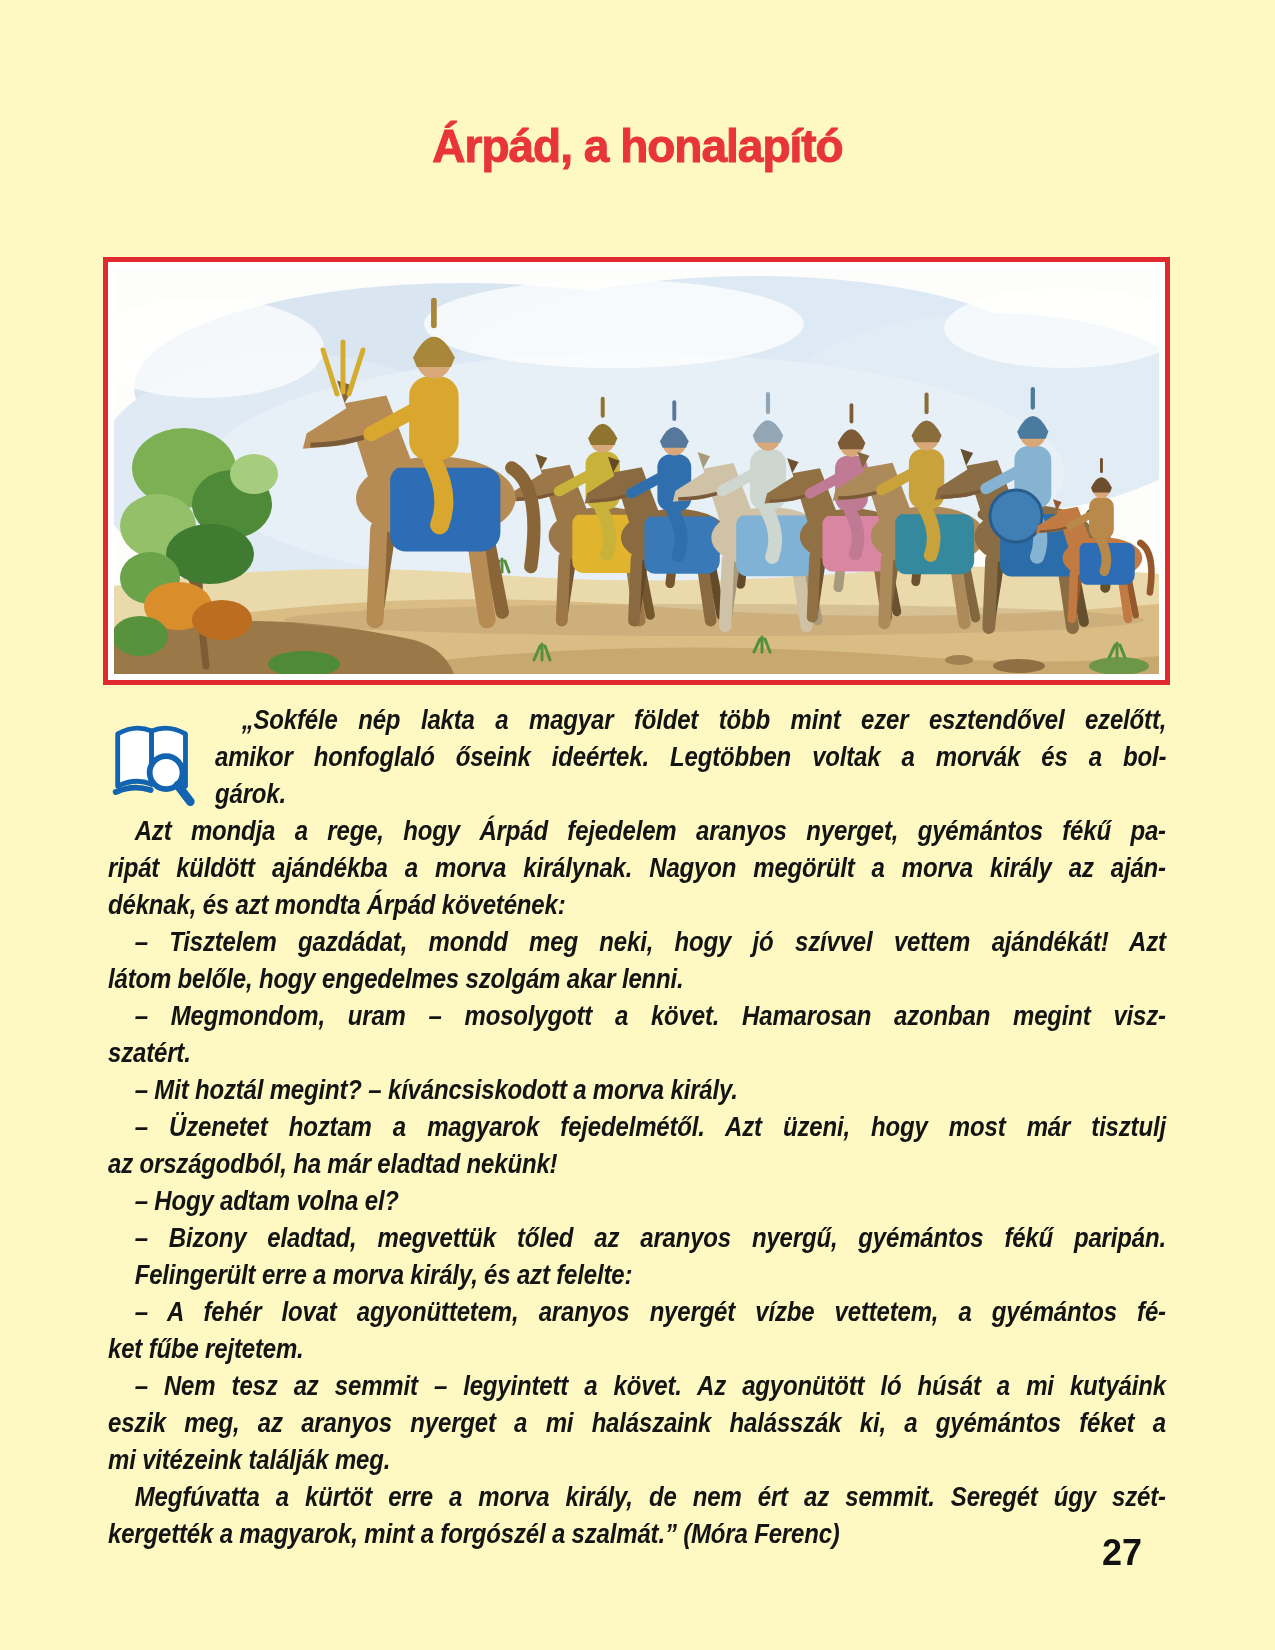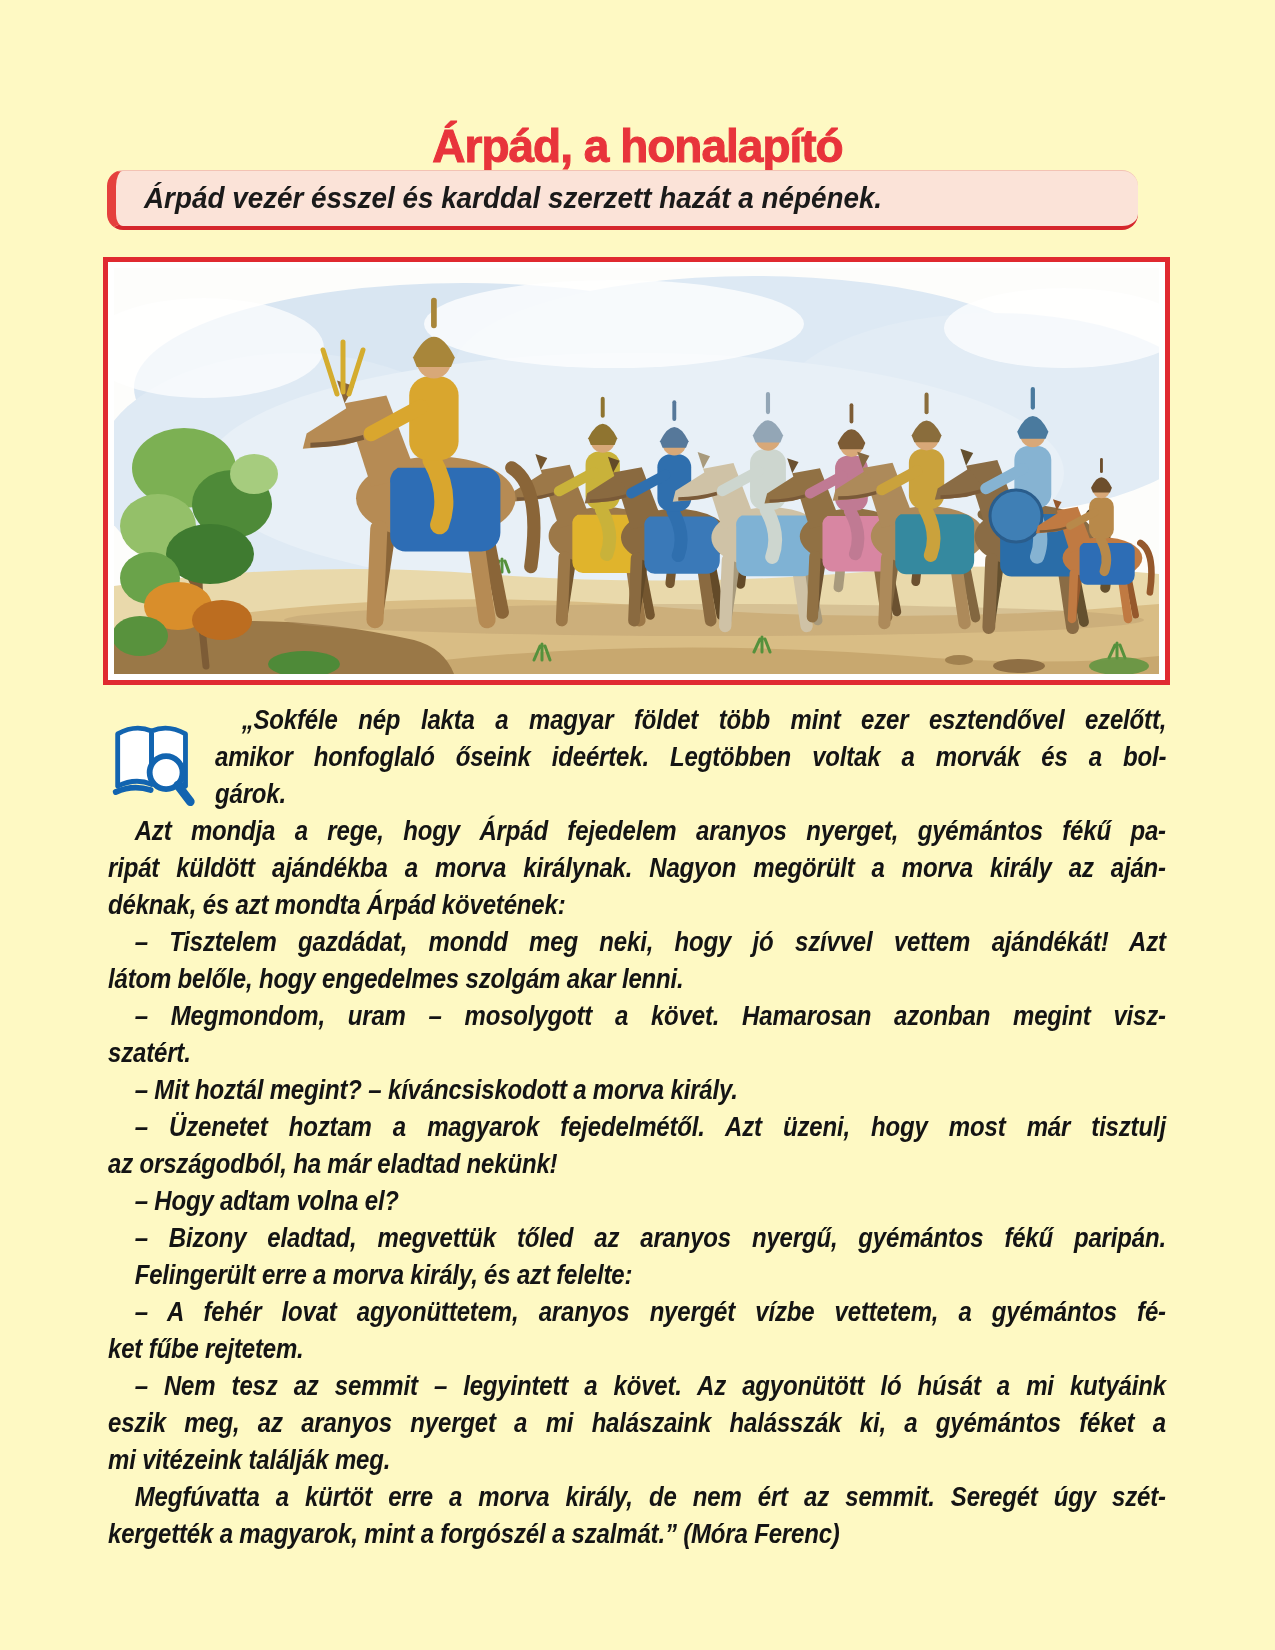--- a/index.html
+++ b/index.html
@@ -35,23 +35,20 @@
   .page-number{position:absolute;top:1532px;left:0;width:1142px;text-align:right;
                font-size:36px;font-weight:bold;color:#111;}
 </style>
 </head>
 <body>
 
 <div class="page">
 
   <h1 class="title">Árpád, a honalapító</h1>
 
-  <div class="lead-box">
-    <p>Árpád vezér ésszel és karddal szerzett hazát a népének.</p>
-  </div>
 
   <figure class="frame" style="margin:0;">
     <svg viewBox="0 0 1045 406" preserveAspectRatio="none">
       <defs>
         <g id="rider">
           <path d="M112,62 q16,10 10,52" fill="none" stroke="var(--coatD)" stroke-width="7" stroke-linecap="round"></path>
           <path d="M48,92 l-7,46" stroke="var(--coatD)" stroke-width="7" stroke-linecap="round" fill="none"></path>
           <path d="M98,92 l9,46" stroke="var(--coatD)" stroke-width="7" stroke-linecap="round" fill="none"></path>
           <ellipse cx="72" cy="78" rx="42" ry="22" fill="var(--coat)"></ellipse>
           <path d="M38,72 L24,28 L46,24 L62,66 Z" fill="var(--coat)"></path>
@@ -165,14 +162,15 @@
       <div class="tl ps pe">Felingerült erre a morva király, és azt felelte:</div>
       <div class="tl ps">– A fehér lovat agyonüttetem, aranyos nyergét vízbe vettetem, a gyémántos fé-</div>
       <div class="tl pe">ket fűbe rejtetem.</div>
       <div class="tl ps">– Nem tesz az semmit – legyintett a követ. Az agyonütött ló húsát a mi kutyáink</div>
       <div class="tl">eszik meg, az aranyos nyerget a mi halászaink halásszák ki, a gyémántos féket a</div>
       <div class="tl pe">mi vitézeink találják meg.</div>
       <div class="tl ps">Megfúvatta a kürtöt erre a morva király, de nem ért az semmit. Seregét úgy szét-</div>
       <div class="tl pe">kergették a magyarok, mint a forgószél a szalmát.” (Móra Ferenc)</div>
     </div>
 
+  <div class="page-number">27</div>
 
 </div>
 
 </body></html>

